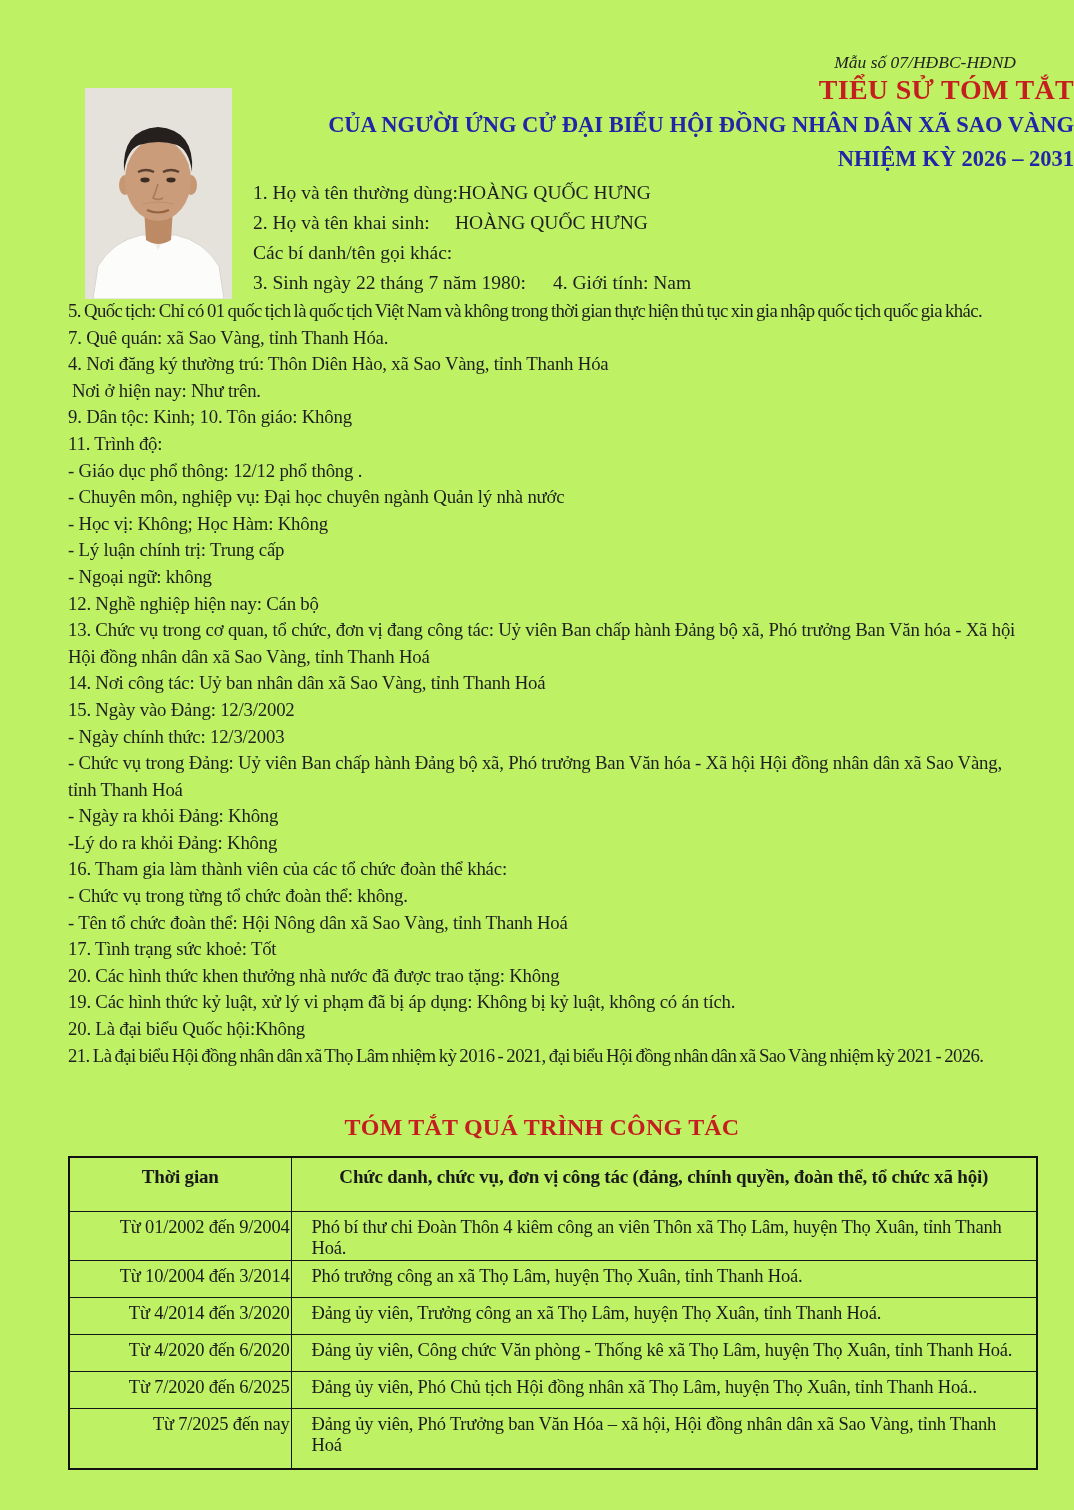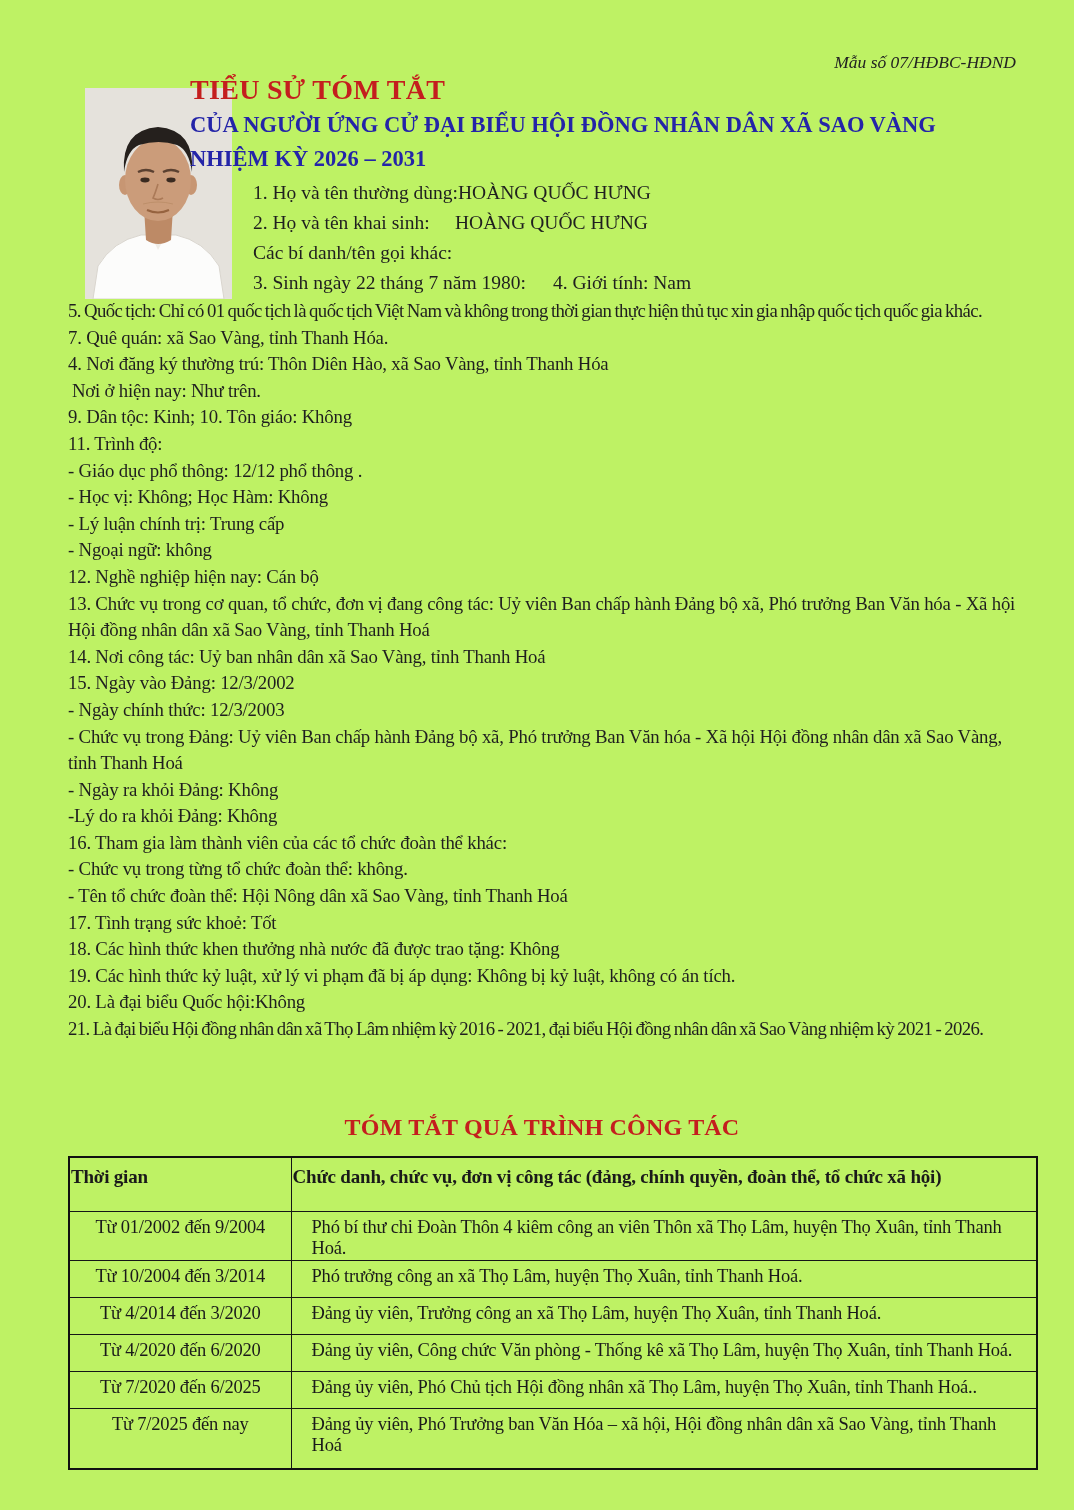--- a/index.html
+++ b/index.html
@@ -14,21 +14,21 @@
   .form-label {
     position:absolute; top:52px; right:58px;
     font-style:italic; font-size:17.5px; color:#222;
   }
 
   
   .photo { position:absolute; left:85px; top:88px; width:147px; height:211px; }
   .photo svg { display:block; width:147px; height:211px; }
 
   
-  .header { position:absolute; left:190px; top:74px; width:884px; text-align:left; }
+  .header { position:absolute; left:190px; top:74px; width:884px; text-align:right; }
   .title  { font-size:28px; font-weight:bold; color:#c41e1e; letter-spacing:.3px; line-height:1.15; }
   .sub    { font-size:22.5px; font-weight:bold; color:#2424a8; margin-top:5px; line-height:1.2; }
   .sub2   { margin-top:7px; }
 
   
   .top-fields { position:absolute; left:253px; top:178px; width:790px; font-size:19.5px; }
   .top-fields .trow { height:30px; line-height:30px; white-space:nowrap; }
   .lbl  { display:inline-block; }
   .w1   { min-width:202px; }
   .w4   { min-width:300px; }
@@ -49,27 +49,27 @@
   }
   table.work-table {
     position:absolute; top:1156px; left:68px; width:970px;
     border-collapse:collapse; table-layout:fixed;
     font-size:18.5px; letter-spacing:-0.2px; color:#1a1a1a;
     border:2px solid #111;
   }
   .work-table col.c1 { width:222px; }
   .work-table th, .work-table td { border:1.5px solid #161616; vertical-align:top; }
   .work-table th {
-    font-weight:bold; text-align:left; height:44px; padding-top:8px;
+    font-weight:bold; text-align:center; height:44px; padding-top:8px;
     font-size:19px;
   }
   .work-table tbody tr { height:37px; }
   .work-table tbody tr.tall { height:60px; }
   .work-table td { padding-top:5px; }
-  .work-table td.time { text-align:center; }
+  .work-table td.time { text-align:right; }
   .work-table td.desc { text-align:left; padding-left:20px; padding-right:8px; }
 </style>
 </head>
 <body>
 
 <div class="page">
 
   <div class="form-label">Mẫu số 07/HĐBC-HĐND</div>
 
   <div class="photo">
@@ -123,36 +123,37 @@
   </div>
 
   <div class="body">
     <p class="squeeze">5. Quốc tịch:  Chỉ có 01 quốc tịch là quốc tịch Việt Nam và không trong thời gian thực hiện thủ tục xin gia nhập quốc tịch quốc gia khác.</p>
     <p>7. Quê quán: xã Sao Vàng, tỉnh Thanh Hóa.</p>
     <p>4. Nơi đăng ký thường trú: Thôn Diên Hào, xã Sao Vàng, tỉnh Thanh Hóa</p>
     <p class="indent-sm">Nơi ở hiện nay: Như trên.</p>
     <p>9. Dân tộc: Kinh;  10. Tôn giáo: Không</p>
     <p>11. Trình độ:</p>
     <p>- Giáo dục phổ thông: 12/12 phổ thông .</p>
+    <p>- Chuyên môn, nghiệp vụ: Đại học chuyên ngành Quản lý nhà nước</p>
     <p>- Học vị: Không; Học Hàm: Không</p>
     <p>- Lý luận chính trị:  Trung cấp</p>
     <p>- Ngoại ngữ: không</p>
     <p>12. Nghề nghiệp hiện nay: Cán bộ</p>
     <p>13. Chức vụ trong cơ quan, tổ chức, đơn vị đang công tác: Uỷ viên Ban chấp hành Đảng bộ xã, Phó trưởng Ban Văn hóa - Xã hội Hội đồng nhân dân xã Sao Vàng, tỉnh Thanh Hoá</p>
     <p>14. Nơi công tác:  Uỷ ban nhân dân xã Sao Vàng, tỉnh Thanh Hoá</p>
     <p>15.  Ngày vào Đảng: 12/3/2002</p>
     <p>- Ngày chính thức:   12/3/2003</p>
     <p>- Chức vụ trong Đảng: Uỷ viên Ban chấp hành Đảng bộ xã, Phó trưởng Ban Văn hóa - Xã hội Hội đồng nhân dân xã Sao Vàng, tỉnh Thanh Hoá</p>
     <p>- Ngày ra khỏi Đảng: Không</p>
     <p>-Lý do ra khỏi Đảng: Không</p>
     <p>16. Tham gia làm thành viên của các tổ chức đoàn thể khác:</p>
     <p>- Chức vụ trong từng tổ chức đoàn thể: không.</p>
     <p>- Tên tổ chức đoàn thể: Hội Nông dân xã Sao Vàng, tỉnh Thanh Hoá</p>
     <p>17. Tình trạng sức khoẻ: Tốt</p>
-    <p>18. Các hình thức khen thưởng nhà nước đã được trao tặng: Không</p>
+    <p>20. Các hình thức khen thưởng nhà nước đã được trao tặng: Không</p>
     <p>19. Các hình thức kỷ luật, xử lý vi phạm đã bị áp dụng: Không bị kỷ luật, không có án tích.</p>
     <p>20. Là đại biểu Quốc hội:Không</p>
     <p class="squeeze">21. Là đại biểu Hội đồng nhân dân xã Thọ Lâm nhiệm kỳ 2016 - 2021, đại biểu Hội đồng nhân dân xã Sao Vàng nhiệm kỳ 2021 - 2026.</p>
   </div>
 
   <div class="section-heading">TÓM TẮT QUÁ TRÌNH CÔNG TÁC</div>
 
   <table class="work-table">
     <colgroup>
         <col class="c1">

